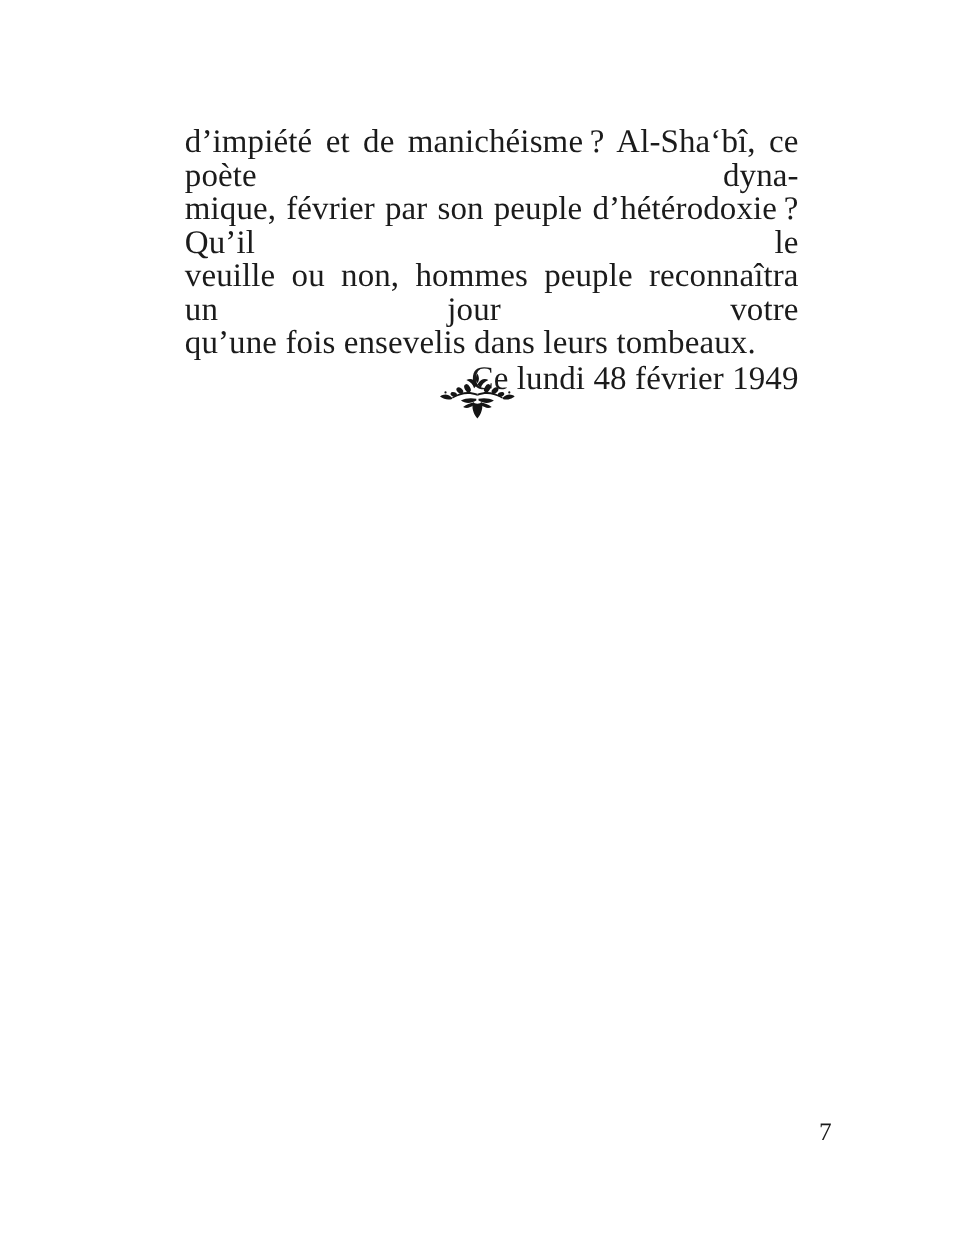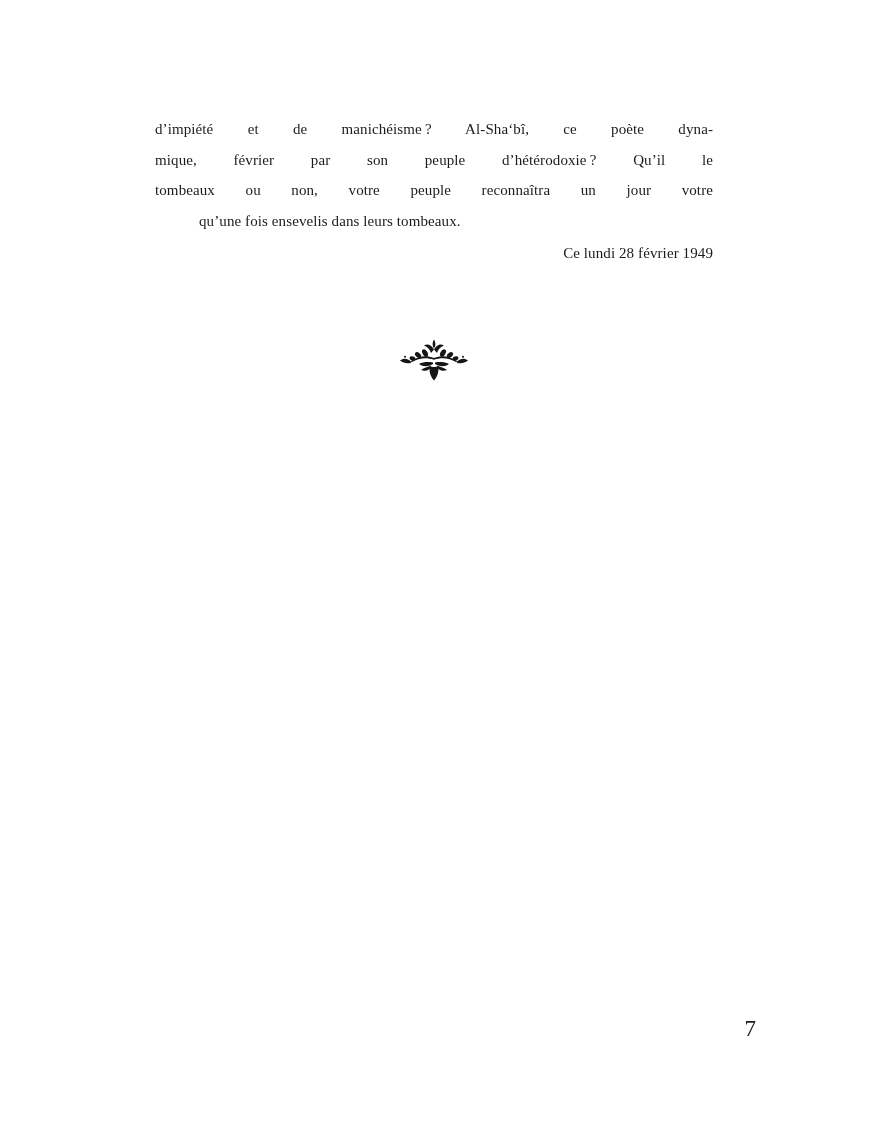--- a/index.html
+++ b/index.html
@@ -11,35 +11,34 @@
     position: relative;
     width: 870px;
     height: 1131px;
     background: #ffffff;
     color: #1b1b1b;
     font-family: "Liberation Serif", "DejaVu Serif", serif;
     overflow: hidden;
   }
   .text-block {
     position: absolute;
-    left: 155px;
+    left: 168px;
     top: 114px;
     width: 558px;
-    font-size: 15px;
+    font-size: 30px;
     line-height: 30.5px;
     letter-spacing: 0.1px;
   }
   .line {
     text-align: justify;
     text-align-last: justify;
   }
   .line.last-line {
     text-align: left;
     text-align-last: left;
-    margin-left: 44px;
   }
   .dateline {
     text-align: right;
     margin-top: 2px;
   }
   .ornament {
     position: absolute;
     left: 155px;
     top: 338px;
     width: 558px;
@@ -57,23 +56,23 @@
   }
 </style>
 </head>
 <body>
 
 <div class="page">
 
   <div class="text-block">
     <div class="line">d’impiété et de manichéisme ? Al-Sha‘bî, ce poète dyna-</div>
     <div class="line">mique, février par son peuple d’hétérodoxie ? Qu’il le</div>
-    <div class="line">tombeaux ou non, votre peuple reconnaîtra un jour votre</div>
+    <div class="line">veuille ou non, hommes peuple reconnaîtra un jour votre</div>
     <div class="line last-line">qu’une fois ensevelis dans leurs tombeaux.</div>
-    <div class="dateline">Ce lundi 28 février 1949</div>
+    <div class="dateline">Ce lundi 48 février 1949</div>
   </div>
 
   <div class="ornament">
     <svg width="68" height="44" viewBox="0 0 136 88" aria-hidden="true">
       <g fill="#151515">
 
         <path d="M68,3 C64.5,9 64,15 68,21 C72,15 71.5,9 68,3 Z"></path>
 
         <path d="M68,23 C62,13 55,11 48,15 C55,18 60,23 62,30 Z"></path>
         <path d="M68,23 C74,13 81,11 88,15 C81,18 76,23 74,30 Z"></path>

